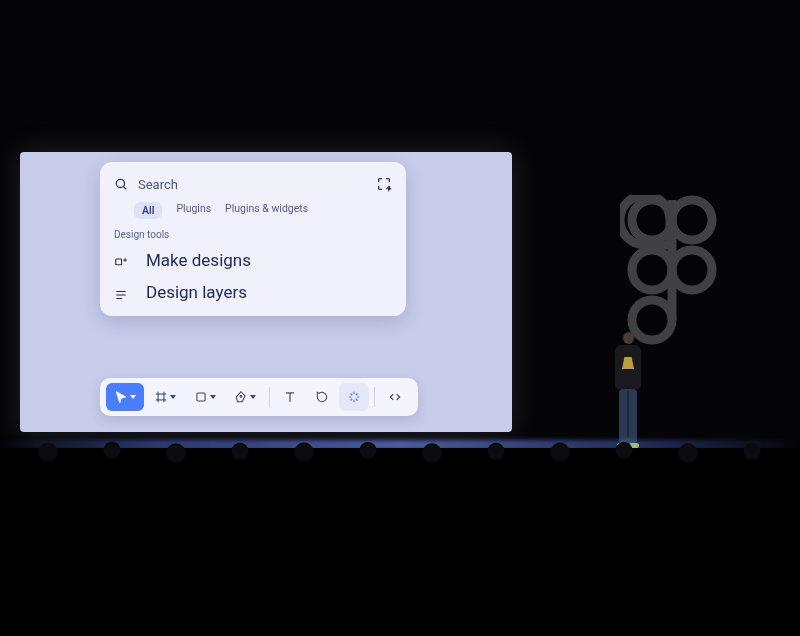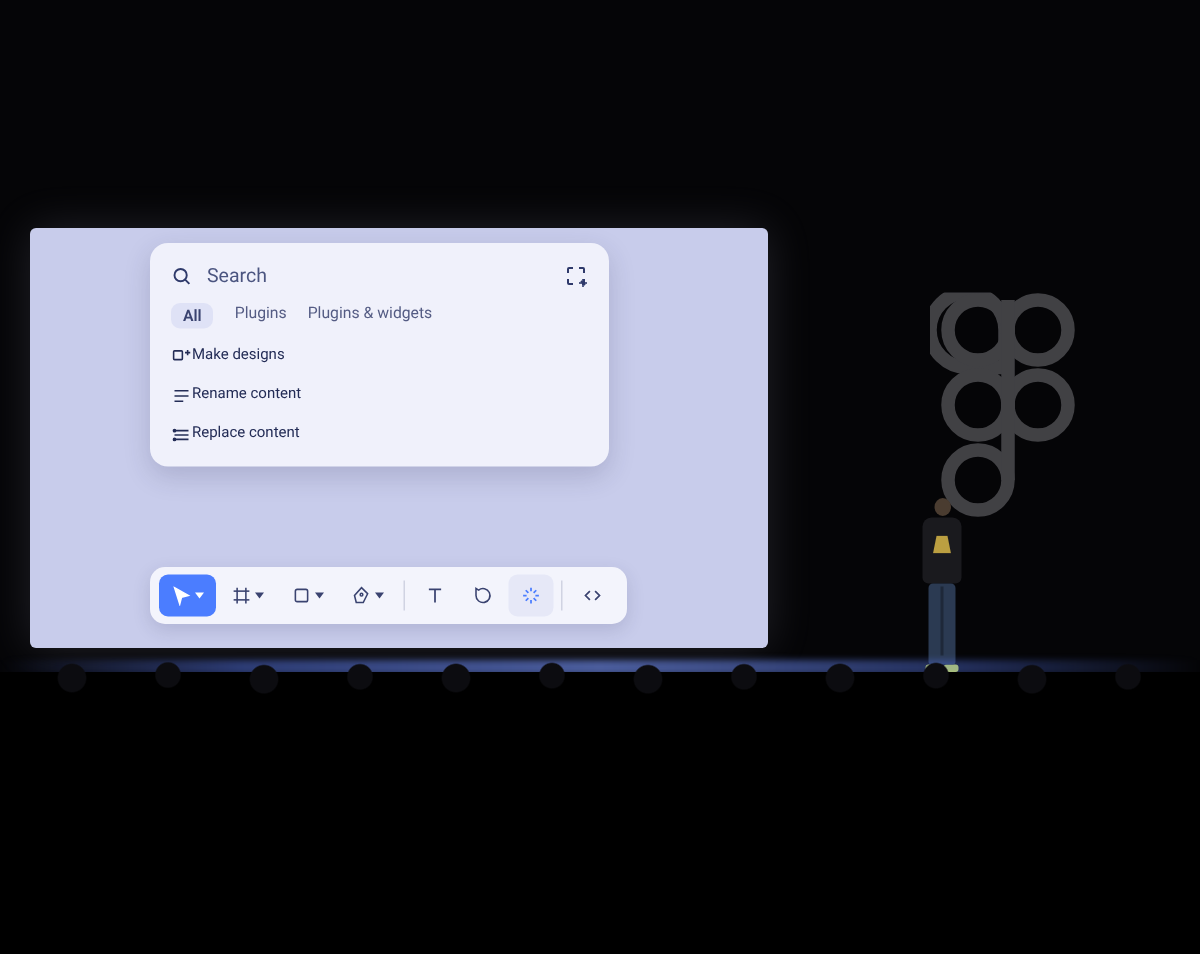--- a/index.html
+++ b/index.html
@@ -56,35 +56,36 @@
     font-size: 10.5px;
     color: #3a4370;
   }
   .tab { cursor: pointer; opacity: 0.85; }
   .tab.active {
     background: #dfe2f6;
     padding: 2px 8px;
     border-radius: 6px;
     font-weight: 600;
     opacity: 1;
+    margin-left: 20px;
   }
 
   .section-label {
     font-size: 10px;
     color: #4b5584;
     padding: 4px 14px 4px 14px;
     opacity: 0.9;
   }
 
   .cmd-item {
     display: flex;
-    align-items: flex-start;
-    gap: 0;
+    align-items: flex-end;
+    gap: 18px;
     padding: 6px 14px;
-    font-size: 10px;
+    font-size: 17px;
     color: #232c56;
     cursor: pointer;
   }
   .cmd-item .ico { width: 14px; height: 14px; display:flex; align-items:center; justify-content:center; }
   .cmd-item .ico svg { display:block; }
 
   
   .toolbar {
     position: absolute;
     left: 80px;
@@ -259,20 +260,21 @@
         </svg>
       </span>
     </div>
 
     <div class="tabs">
       <span class="tab active">All</span>
       <span class="tab">Plugins</span>
       <span class="tab">Plugins &amp; widgets</span>
     </div>
 
+    <div class="section-label">Design tools</div>
 
     <div class="cmd-item">
       <span class="ico">
         <svg width="14" height="14" viewBox="0 0 24 24" fill="none" stroke="#232c56" stroke-width="1.8">
           <rect x="3" y="5" width="10" height="10" rx="1"></rect>
           <line x1="16" y1="7" x2="22" y2="7"></line>
             <line x1="19" y1="4" x2="19" y2="10"></line>
         </svg>
       </span>
       <span>Make designs</span>
@@ -280,35 +282,23 @@
 
 
     <div class="cmd-item">
       <span class="ico">
         <svg width="14" height="14" viewBox="0 0 24 24" fill="none" stroke="#232c56" stroke-width="1.8">
           <line x1="4" y1="6" x2="20" y2="6"></line>
             <line x1="4" y1="12" x2="20" y2="12"></line>
             <line x1="4" y1="18" x2="14" y2="18"></line>
         </svg>
       </span>
-      <span>Rename content</span>
-    </div>
-
-    <div class="cmd-item">
-      <span class="ico">
-        <svg width="14" height="14" viewBox="0 0 24 24" fill="none" stroke="#232c56" stroke-width="1.8">
-          <line x1="4" y1="7" x2="20" y2="7"></line>
-            <line x1="4" y1="12" x2="20" y2="12"></line>
-            <line x1="4" y1="17" x2="20" y2="17"></line>
-          <circle cx="4" cy="7" r="1.2" fill="#232c56"></circle>
-            <circle cx="4" cy="17" r="1.2" fill="#232c56"></circle>
-        </svg>
-      </span>
-      <span>Replace content</span>
-    </div>
+      <span>Design layers</span>
+    </div>
+
   </div>
 
   <div class="toolbar">
     <div class="tbtn wide active">
       <svg width="14" height="14" viewBox="0 0 24 24" fill="#fff" stroke="#fff" stroke-width="1.6">
         <path d="M4 3 L20 12 L12 14 L10 22 Z"></path>
       </svg>
       <span class="chev"></span>
     </div>
     <div class="tbtn wide">

